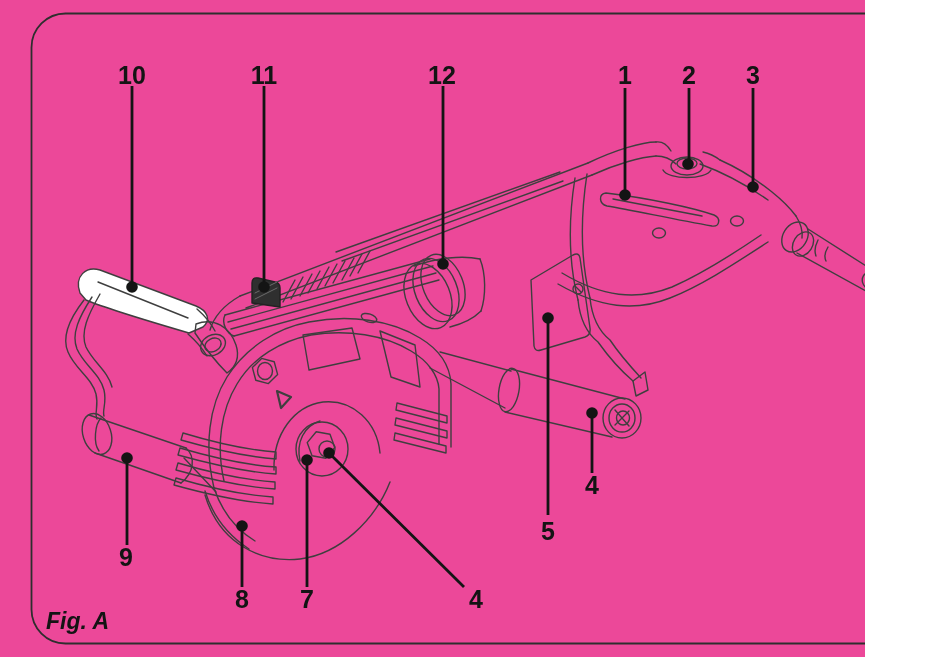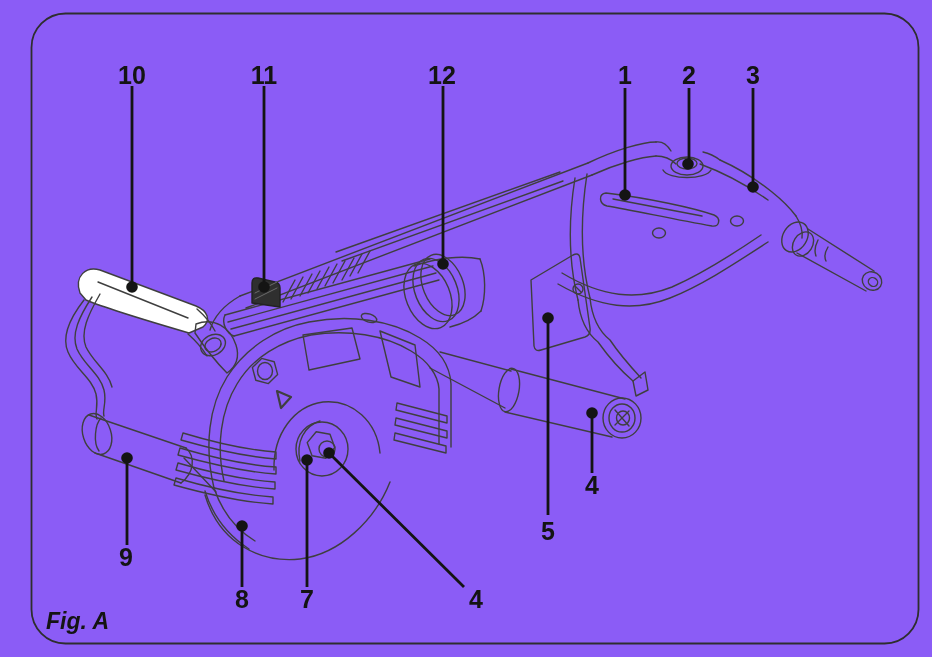--- a/index.html
+++ b/index.html
@@ -1,16 +1,16 @@
 <!DOCTYPE html>
 <html><head>
 <meta charset="utf-8">
 <style>
   html,body{margin:0;padding:0;background:#ffffff;}
-  .page{position:relative;width:932px;height:657px;background:#8b5cf6;overflow:hidden;
+  .page{position:relative;width:865px;height:657px;background:#ec4899;overflow:hidden;
         font-family:"Liberation Sans",sans-serif;}
   svg{position:absolute;left:0;top:0;}
   .callout-label{font-family:"Liberation Sans",sans-serif;font-weight:bold;font-size:25px;fill:#141414;}
   .fig-caption{font-family:"Liberation Sans",sans-serif;font-weight:bold;font-style:italic;font-size:23px;fill:#141414;}
   .leader{stroke:#141414;stroke-width:2.8;stroke-linecap:butt;}
   .dot{fill:#141414;stroke:none;}
   .art{stroke:#3f3f3f;fill:none;stroke-width:1.4;stroke-linecap:round;stroke-linejoin:round;}
   .art-fill{fill:#ffffff;}
 </style>
 </head>

